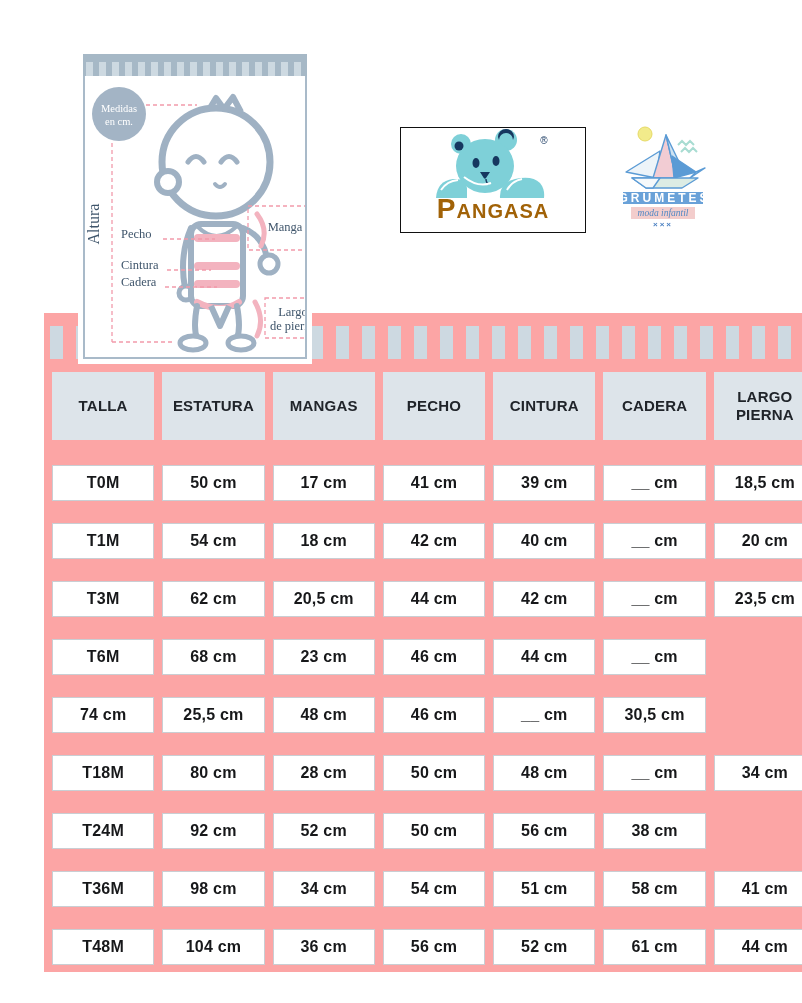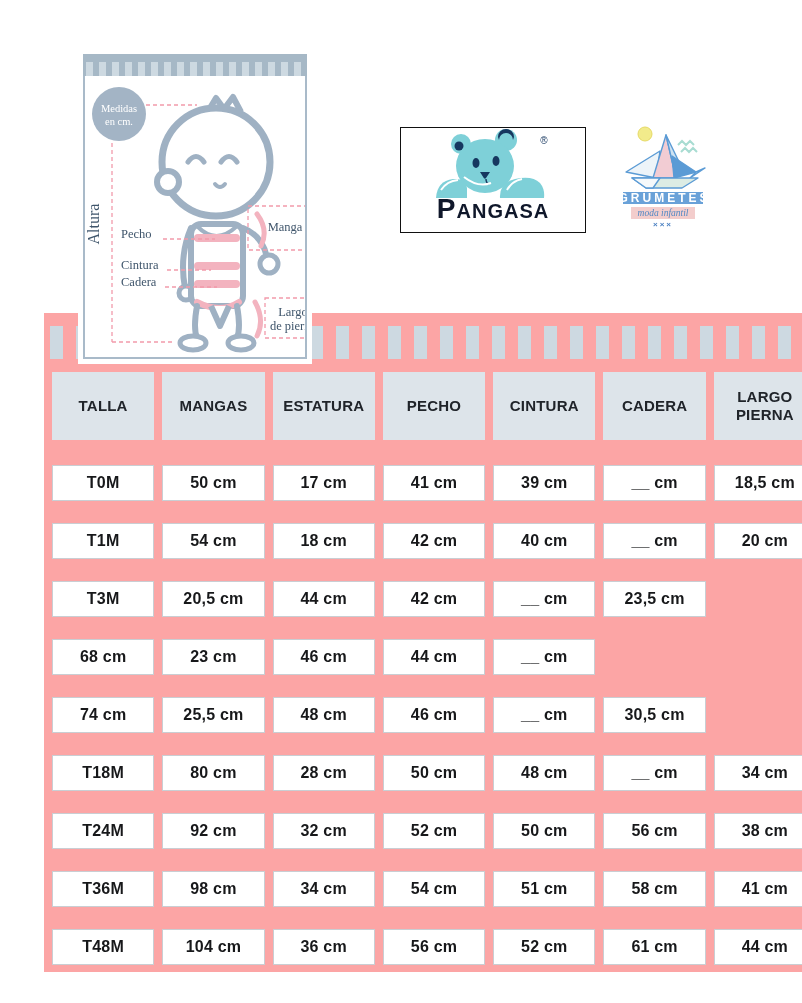--- a/index.html
+++ b/index.html
@@ -29,21 +29,21 @@
   .fig-pink { fill:#f3b3bf; }
 
   
   .pangasa-box {
     position:absolute; left:400px; top:127px; width:186px; height:106px;
     border:1px solid #111; background:#fff; box-sizing:border-box;
     display:flex; flex-direction:column; align-items:center; z-index:2;
   }
   .pangasa-word {
     font-variant:small-caps; font-weight:600; font-size:28px; line-height:1;
-    letter-spacing:1px; color:#0f172a; margin-top:-3px;
+    letter-spacing:1px; color:#a16207; margin-top:-3px;
     font-family:"Liberation Sans", sans-serif;
   }
 
   
   .grumetes {
     position:absolute; left:620px; top:120px; width:86px;
     display:flex; flex-direction:column; align-items:center; z-index:2;
   }
   .g-bar {
     width:80px; height:12px; background:#69a1d8; color:#fff;
@@ -188,22 +188,22 @@
   <div class="g-bar">GRUMETES</div>
   <div class="g-ribbon">moda infantil</div>
   <div class="g-marks">×××</div>
 </div>
 
 <div class="size-table">
   <div class="table-band"></div>
 
   <div class="trow thead">
     <div class="th">TALLA</div>
+    <div class="th">ESTATURA</div>
     <div class="th">MANGAS</div>
-    <div class="th">ESTATURA</div>
     <div class="th">PECHO</div>
     <div class="th">CINTURA</div>
     <div class="th">CADERA</div>
     <div class="th">LARGO PIERNA</div>
   </div>
 
   <div class="tbody">
     <div class="trow">
       <div class="td">T0M</div>
       <div class="td">50 cm</div>
@@ -217,27 +217,29 @@
       <div class="td">T1M</div>
       <div class="td">54 cm</div>
       <div class="td">18 cm</div>
       <div class="td">42 cm</div>
       <div class="td">40 cm</div>
       <div class="td">__ cm</div>
       <div class="td">20 cm</div>
     </div>
     <div class="trow">
       <div class="td">T3M</div>
+      <div class="td">62 cm</div>
       <div class="td">20,5 cm</div>
       <div class="td">44 cm</div>
       <div class="td">42 cm</div>
       <div class="td">__ cm</div>
       <div class="td">23,5 cm</div>
     </div>
     <div class="trow">
+      <div class="td">T6M</div>
       <div class="td">68 cm</div>
       <div class="td">23 cm</div>
       <div class="td">46 cm</div>
       <div class="td">44 cm</div>
       <div class="td">__ cm</div>
     </div>
     <div class="trow">
       <div class="td">74 cm</div>
       <div class="td">25,5 cm</div>
       <div class="td">48 cm</div>
@@ -250,21 +252,20 @@
       <div class="td">80 cm</div>
       <div class="td">28 cm</div>
       <div class="td">50 cm</div>
       <div class="td">48 cm</div>
       <div class="td">__ cm</div>
       <div class="td">34 cm</div>
     </div>
     <div class="trow">
       <div class="td">T24M</div>
       <div class="td">92 cm</div>
-      <div class="td">32 cm</div>
       <div class="td">52 cm</div>
       <div class="td">50 cm</div>
       <div class="td">56 cm</div>
       <div class="td">38 cm</div>
     </div>
     <div class="trow">
       <div class="td">T36M</div>
       <div class="td">98 cm</div>
       <div class="td">34 cm</div>
       <div class="td">54 cm</div>

